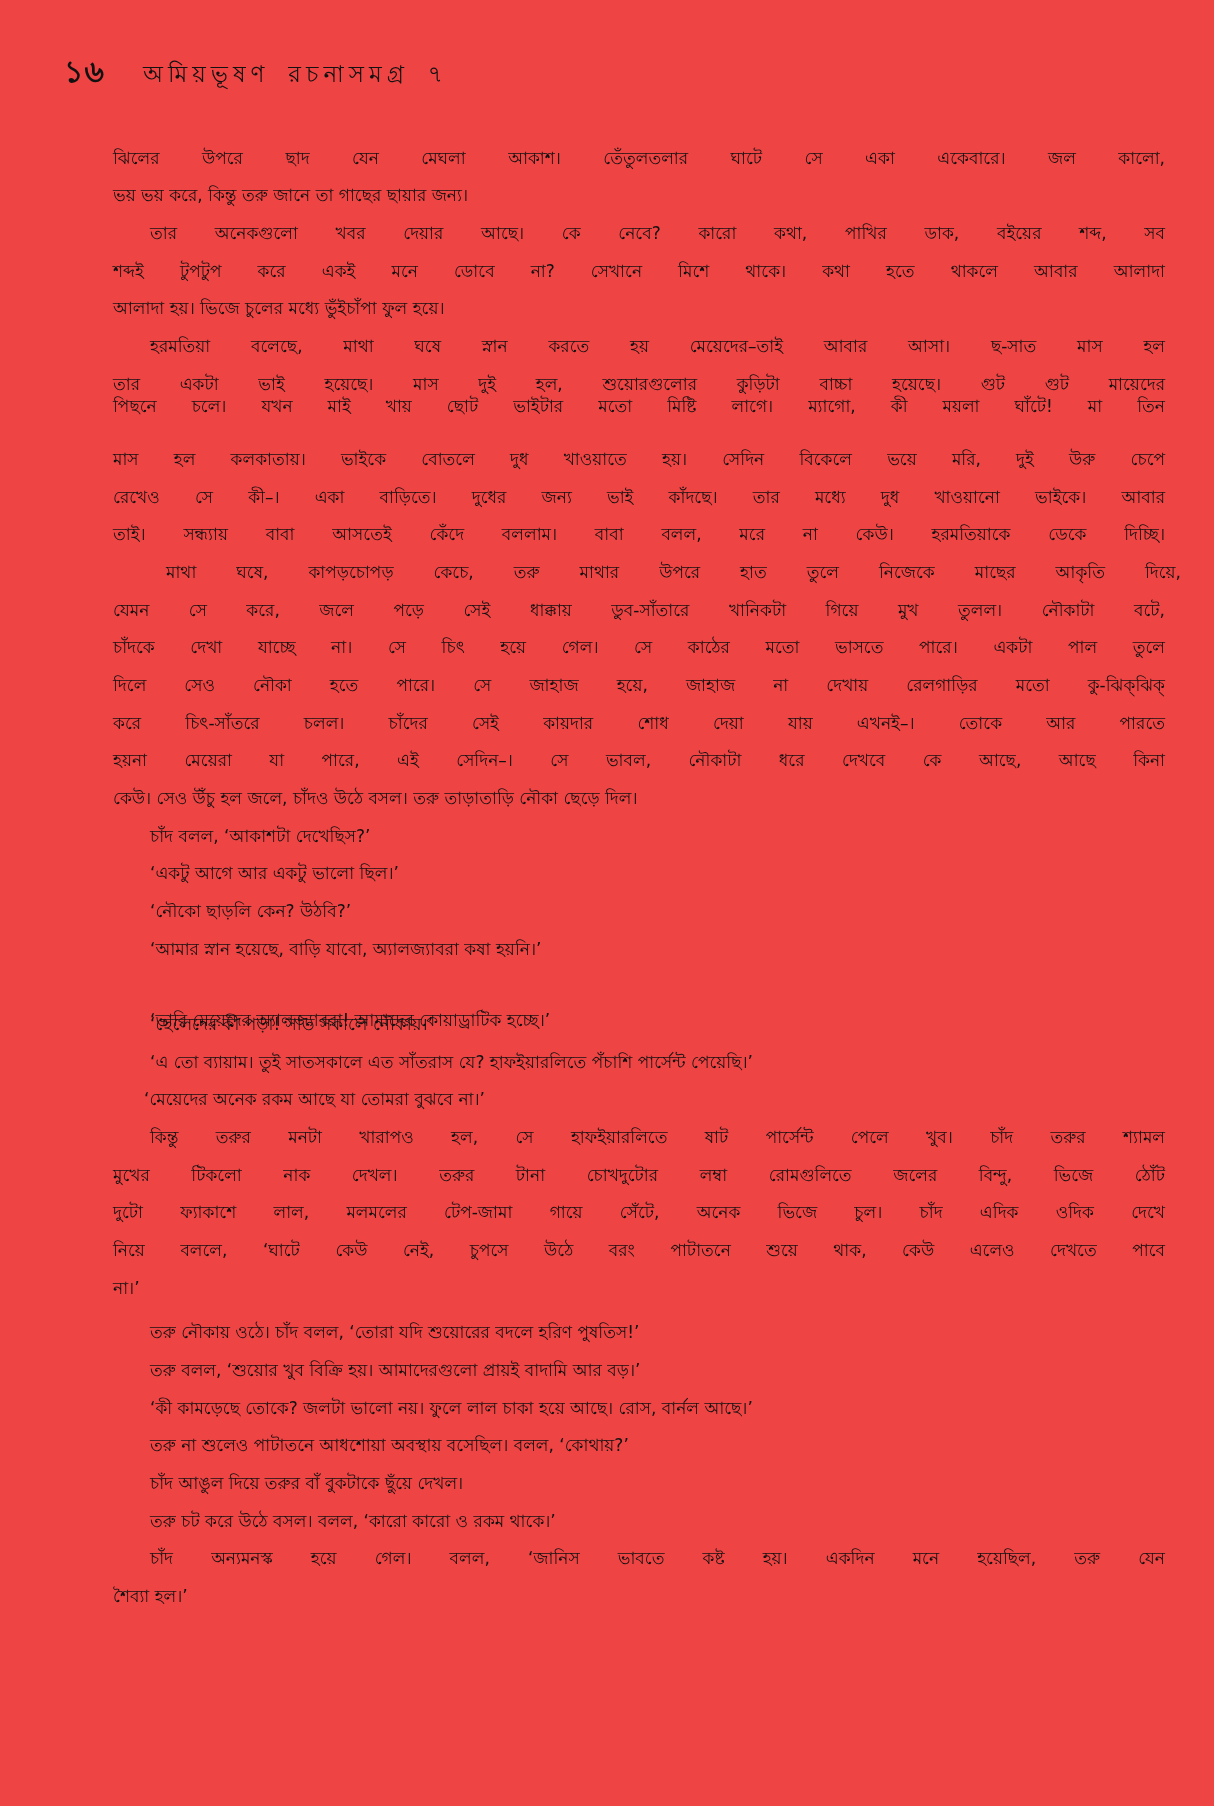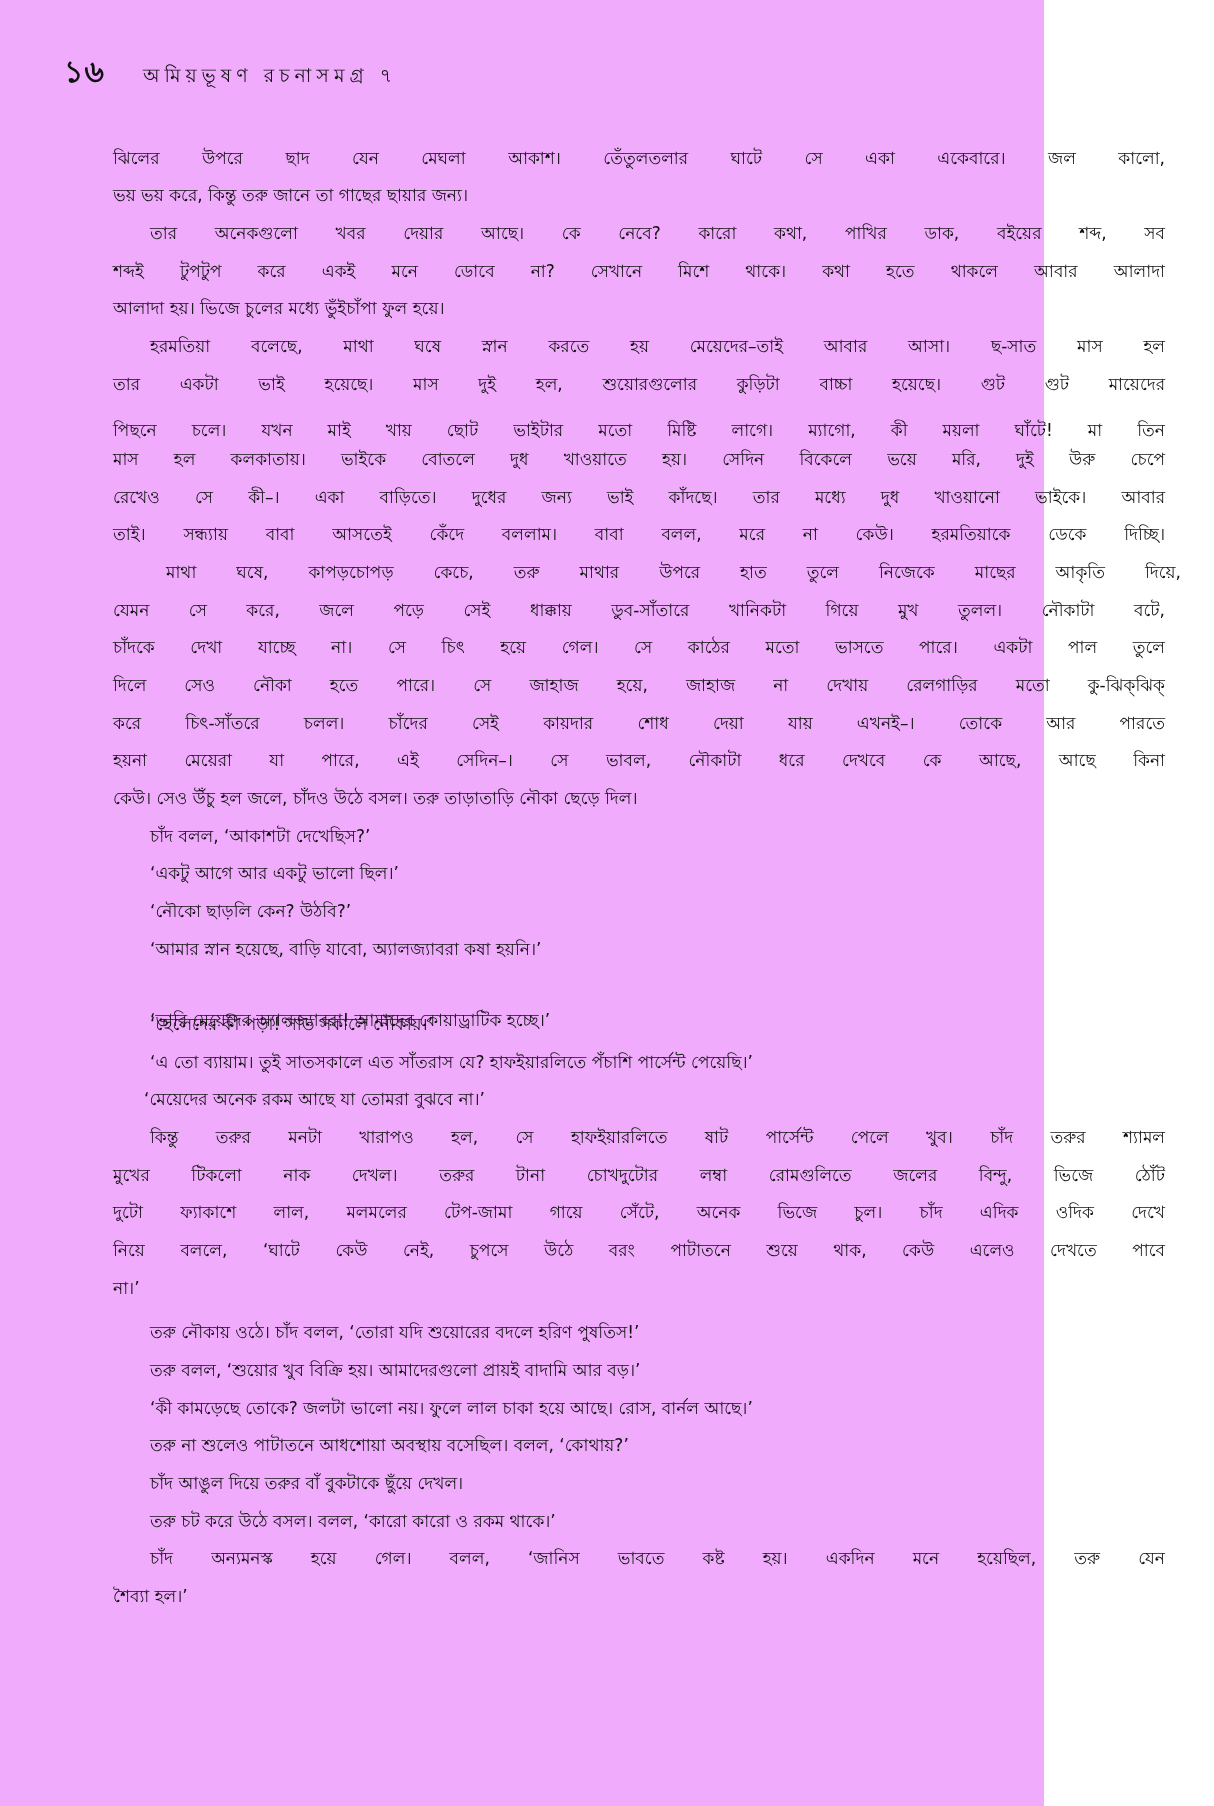--- a/index.html
+++ b/index.html
@@ -11,42 +11,43 @@
       width: 1214px;
       height: 1806px;
       position: relative;
       overflow: hidden;
       font-family: "DejaVu Sans", sans-serif;
       color: #111111;
     }
     .page {
       position: absolute;
       left: 0; top: 0;
-      width: 1044px;
+      width: 1214px;
       height: 1806px;
-      background: #f0abfc;
+      background: #ef4444;
     }
     .header {
       position: absolute;
       top: 48px;
       left: 64px;
       height: 40px;
       display: flex;
       align-items: baseline;
       white-space: nowrap;
     }
     .page-number {
       font-size: 30px;
       font-weight: bold;
       letter-spacing: 1px;
       margin-right: 38px;
     }
     .running-head {
-      font-size: 19px;
+      font-size: 23px;
       letter-spacing: 5px;
+      font-family: Liberation Mono, monospace;
     }
     .body-text {
       position: absolute;
       left: 0;
       top: 0;
       width: 1214px;
     }
     .line {
       position: absolute;
       left: 150px;
@@ -73,21 +74,21 @@
   </div>
 
   <div class="body-text" id="body-text">
       <div class="line" style="left: 113px; width: 1052px; top: 140px;">ঝিলের উপরে ছাদ যেন মেঘলা আকাশ। তেঁতুলতলার ঘাটে সে একা একেবারে। জল কালো,</div>
       <div class="line para-last" style="left: 113px; width: 1052px; top: 177px;">ভয় ভয় করে, কিন্তু তরু জানে তা গাছের ছায়ার জন্য।</div>
       <div class="line" style="left: 150px; width: 1015px; top: 215px;">তার অনেকগুলো খবর দেয়ার আছে। কে নেবে? কারো কথা, পাখির ডাক, বইয়ের শব্দ, সব</div>
       <div class="line" style="left: 113px; width: 1052px; top: 253px;">শব্দই টুপটুপ করে একই মনে ডোবে না? সেখানে মিশে থাকে। কথা হতে থাকলে আবার আলাদা</div>
       <div class="line para-last" style="left: 113px; width: 1052px; top: 290px;">আলাদা হয়। ভিজে চুলের মধ্যে ভুঁইচাঁপা ফুল হয়ে।</div>
       <div class="line" style="left: 150px; width: 1015px; top: 328px;">হরমতিয়া বলেছে, মাথা ঘষে স্নান করতে হয় মেয়েদের–তাই আবার আসা। ছ-সাত মাস হল</div>
       <div class="line" style="left: 113px; width: 1052px; top: 366px;">তার একটা ভাই হয়েছে। মাস দুই হল, শুয়োরগুলোর কুড়িটা বাচ্চা হয়েছে। গুট গুট মায়েদের</div>
-      <div class="line" style="left: 113px; width: 1052px; top: 412px;">পিছনে চলে। যখন মাই খায় ছোট ভাইটার মতো মিষ্টি লাগে। ম্যাগো, কী ময়লা ঘাঁটে! মা তিন</div>
+      <div class="line" style="left: 113px; width: 1052px; top: 388px;">পিছনে চলে। যখন মাই খায় ছোট ভাইটার মতো মিষ্টি লাগে। ম্যাগো, কী ময়লা ঘাঁটে! মা তিন</div>
       <div class="line" style="left: 113px; width: 1052px; top: 441px;">মাস হল কলকাতায়। ভাইকে বোতলে দুধ খাওয়াতে হয়। সেদিন বিকেলে ভয়ে মরি, দুই উরু চেপে</div>
       <div class="line" style="left: 113px; width: 1052px; top: 479px;">রেখেও সে কী–। একা বাড়িতে। দুধের জন্য ভাই কাঁদছে। তার মধ্যে দুধ খাওয়ানো ভাইকে। আবার</div>
       <div class="line" style="left: 113px; width: 1052px; top: 516px;">তাই। সন্ধ্যায় বাবা আসতেই কেঁদে বললাম। বাবা বলল, মরে না কেউ। হরমতিয়াকে ডেকে দিচ্ছি।</div>
       <div class="line" style="left: 150px; width: 1015px; top: 554px; margin-left: 16px;">মাথা ঘষে, কাপড়চোপড় কেচে, তরু মাথার উপরে হাত তুলে নিজেকে মাছের আকৃতি দিয়ে,</div>
       <div class="line" style="left: 113px; width: 1052px; top: 592px;">যেমন সে করে, জলে পড়ে সেই ধাক্কায় ডুব-সাঁতারে খানিকটা গিয়ে মুখ তুলল। নৌকাটা বটে,</div>
       <div class="line" style="left: 113px; width: 1052px; top: 629px;">চাঁদকে দেখা যাচ্ছে না। সে চিৎ হয়ে গেল। সে কাঠের মতো ভাসতে পারে। একটা পাল তুলে</div>
       <div class="line" style="left: 113px; width: 1052px; top: 667px;">দিলে সেও নৌকা হতে পারে। সে জাহাজ হয়ে, জাহাজ না দেখায় রেলগাড়ির মতো কু-ঝিক্‌ঝিক্‌</div>
       <div class="line" style="left: 113px; width: 1052px; top: 705px;">করে চিৎ-সাঁতরে চলল। চাঁদের সেই কায়দার শোধ দেয়া যায় এখনই–। তোকে আর পারতে</div>
       <div class="line" style="left: 113px; width: 1052px; top: 742px;">হয়না মেয়েরা যা পারে, এই সেদিন–। সে ভাবল, নৌকাটা ধরে দেখবে কে আছে, আছে কিনা</div>
       <div class="line para-last" style="left: 113px; width: 1052px; top: 780px;">কেউ। সেও উঁচু হল জলে, চাঁদও উঠে বসল। তরু তাড়াতাড়ি নৌকা ছেড়ে দিল।</div>

